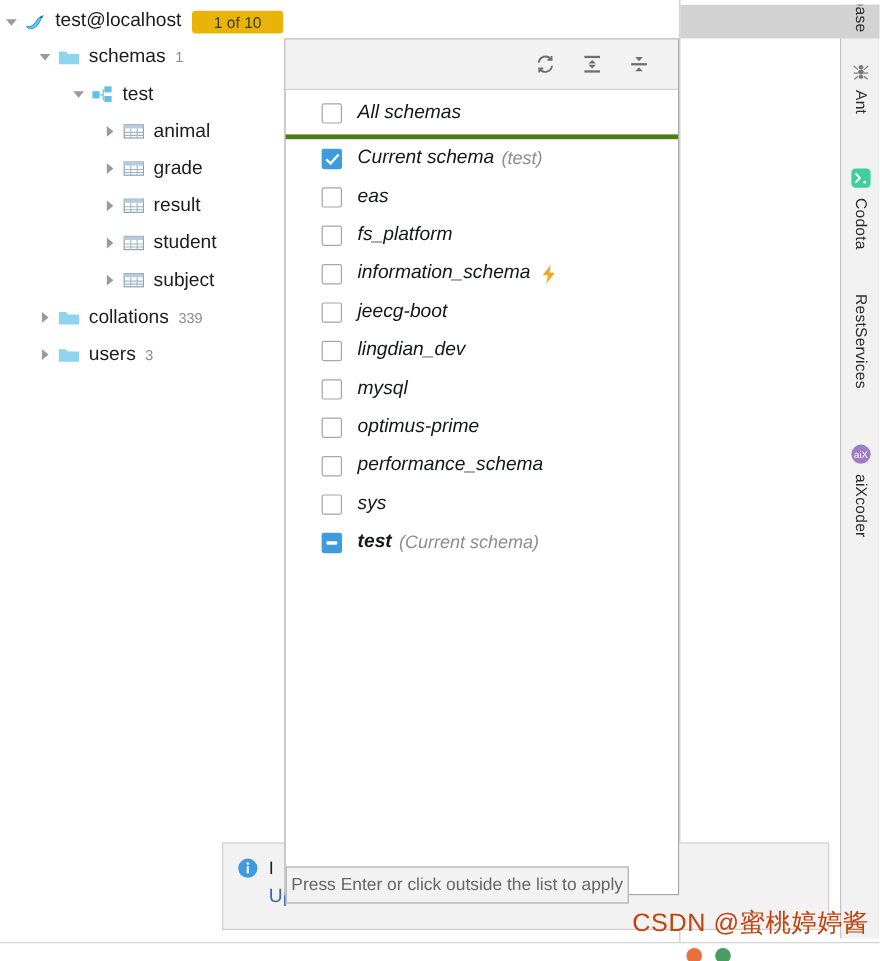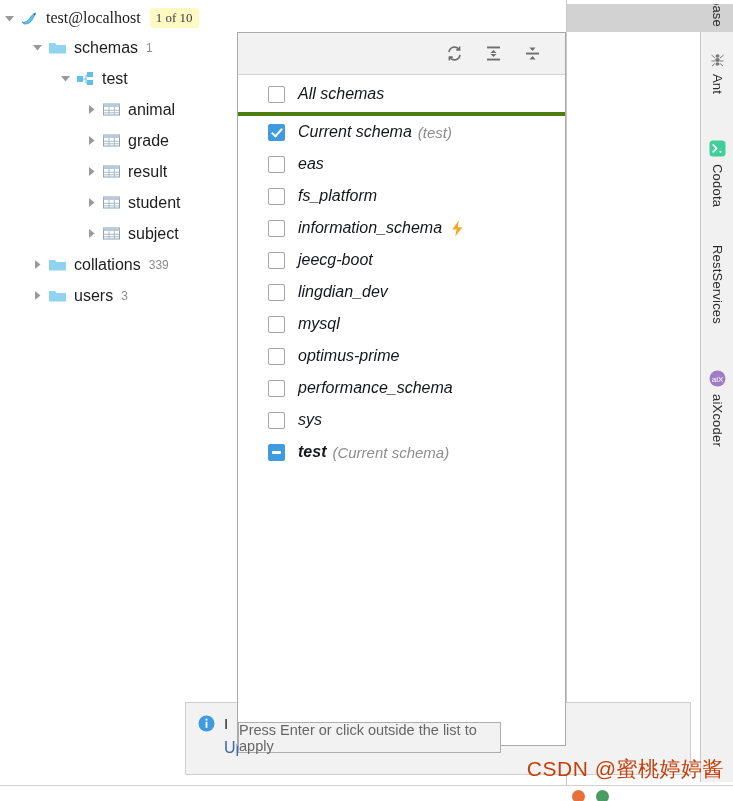--- a/index.html
+++ b/index.html
@@ -49,21 +49,20 @@
     border-right: 1px solid #c9c9c9;
     overflow: hidden;
   }
   .tree-header {
     position: absolute;
     left: 0; top: 4px;
     width: 566px; height: 28px;
     display: flex;
     align-items: center;
     background: #ffffff;
-    font-family: Liberation Serif, serif;
   }
   .tree-row {
     display: flex;
     align-items: center;
     height: 31px;
     padding-left: 8px;
     white-space: nowrap;
   }
   .twisty {
     width: 18px; height: 31px;
@@ -82,23 +81,23 @@
     color: #1d1d1d;
   }
   .tree-count {
     font-size: 12px;
     color: #8c8c8c;
     margin-left: 8px;
   }
   .badge-count {
     font-size: 13px;
     color: #3b3b3b;
-    background: #fef9c3;
+    background: #eab308;
     border-radius: 3px;
-    padding: 2px 6px;
+    padding: 2px 18px;
     margin-left: 9px;
     text-align: center;
   }
 
   
   .ind1 { padding-left: 28px; }
   .ind2 { padding-left: 56px; }
   .ind3 { padding-left: 82px; }
 
   
@@ -192,21 +191,21 @@
   .bolt {
     margin-left: 8px;
     display: inline-flex;
     align-items: center;
   }
 
   
   .tooltip {
     position: absolute;
     left: 238px; top: 722px;
-    width: 263px; height: 31px;
+    width: 286px; height: 31px;
     background: #f2f2f2;
     border: 1px solid #adadad;
     box-sizing: border-box;
     display: flex;
     align-items: center;
     justify-content: center;
     font-size: 14.5px;
     color: #666666;
     z-index: 60;
   }

